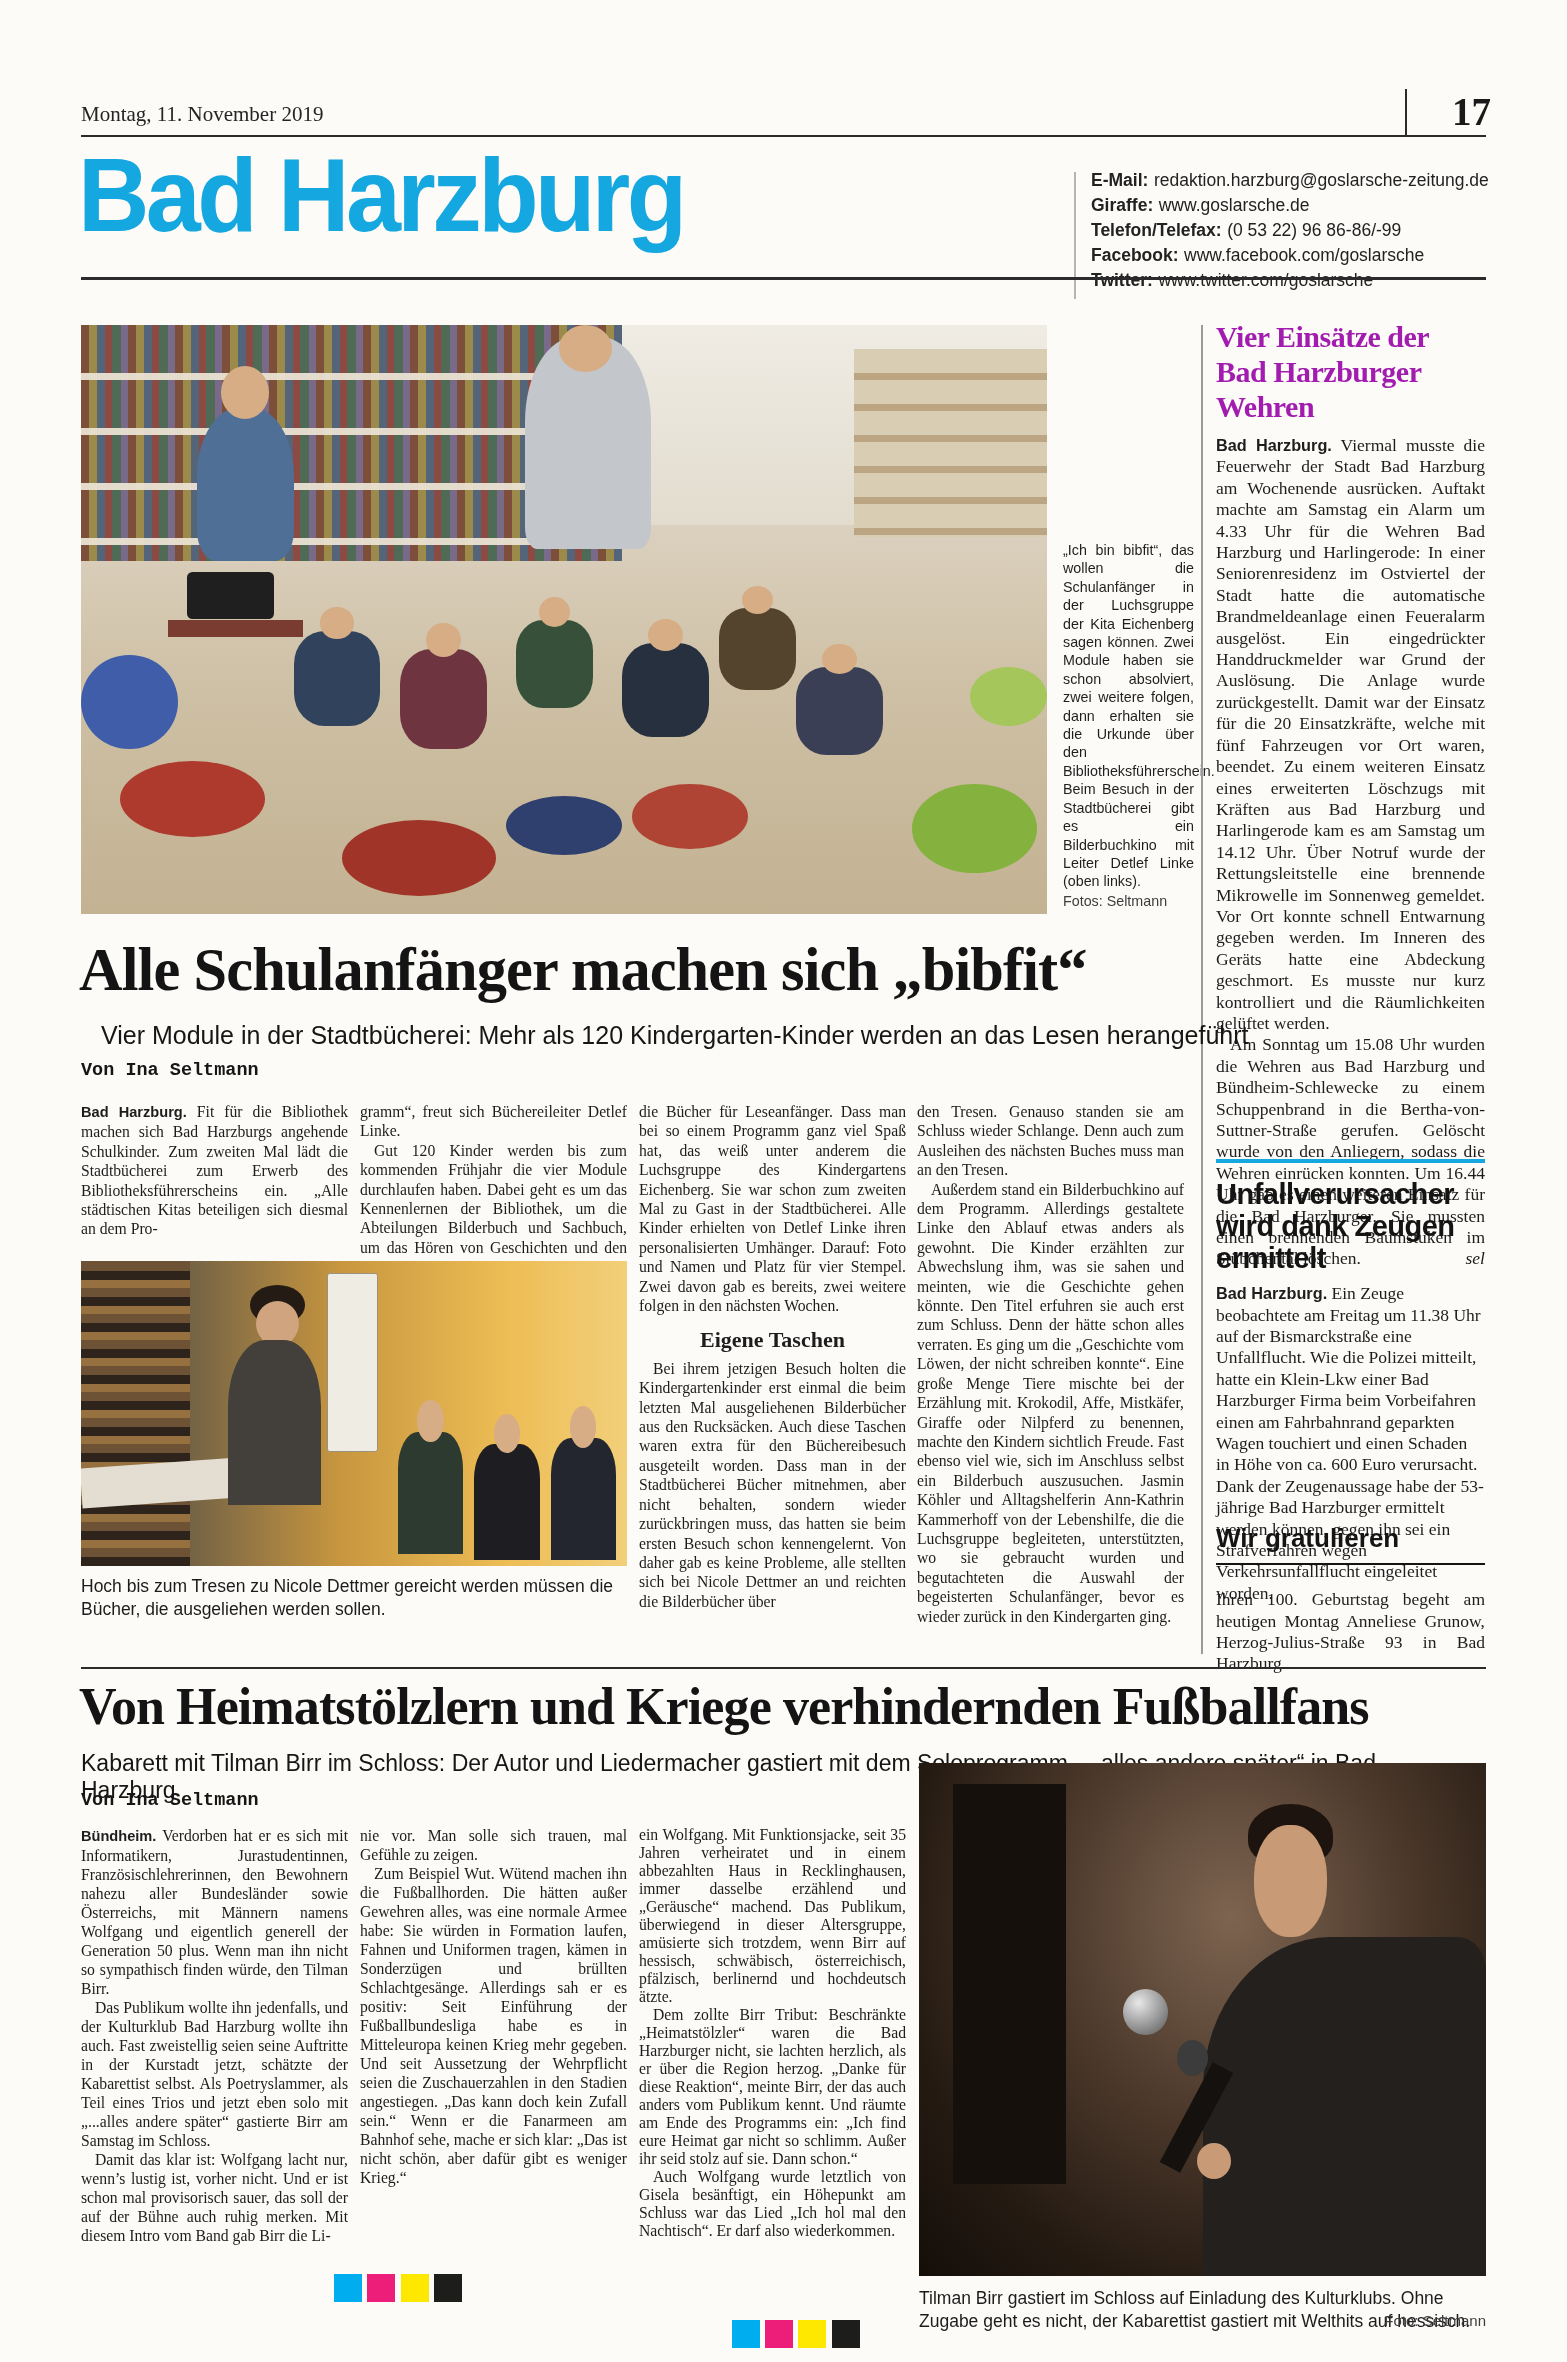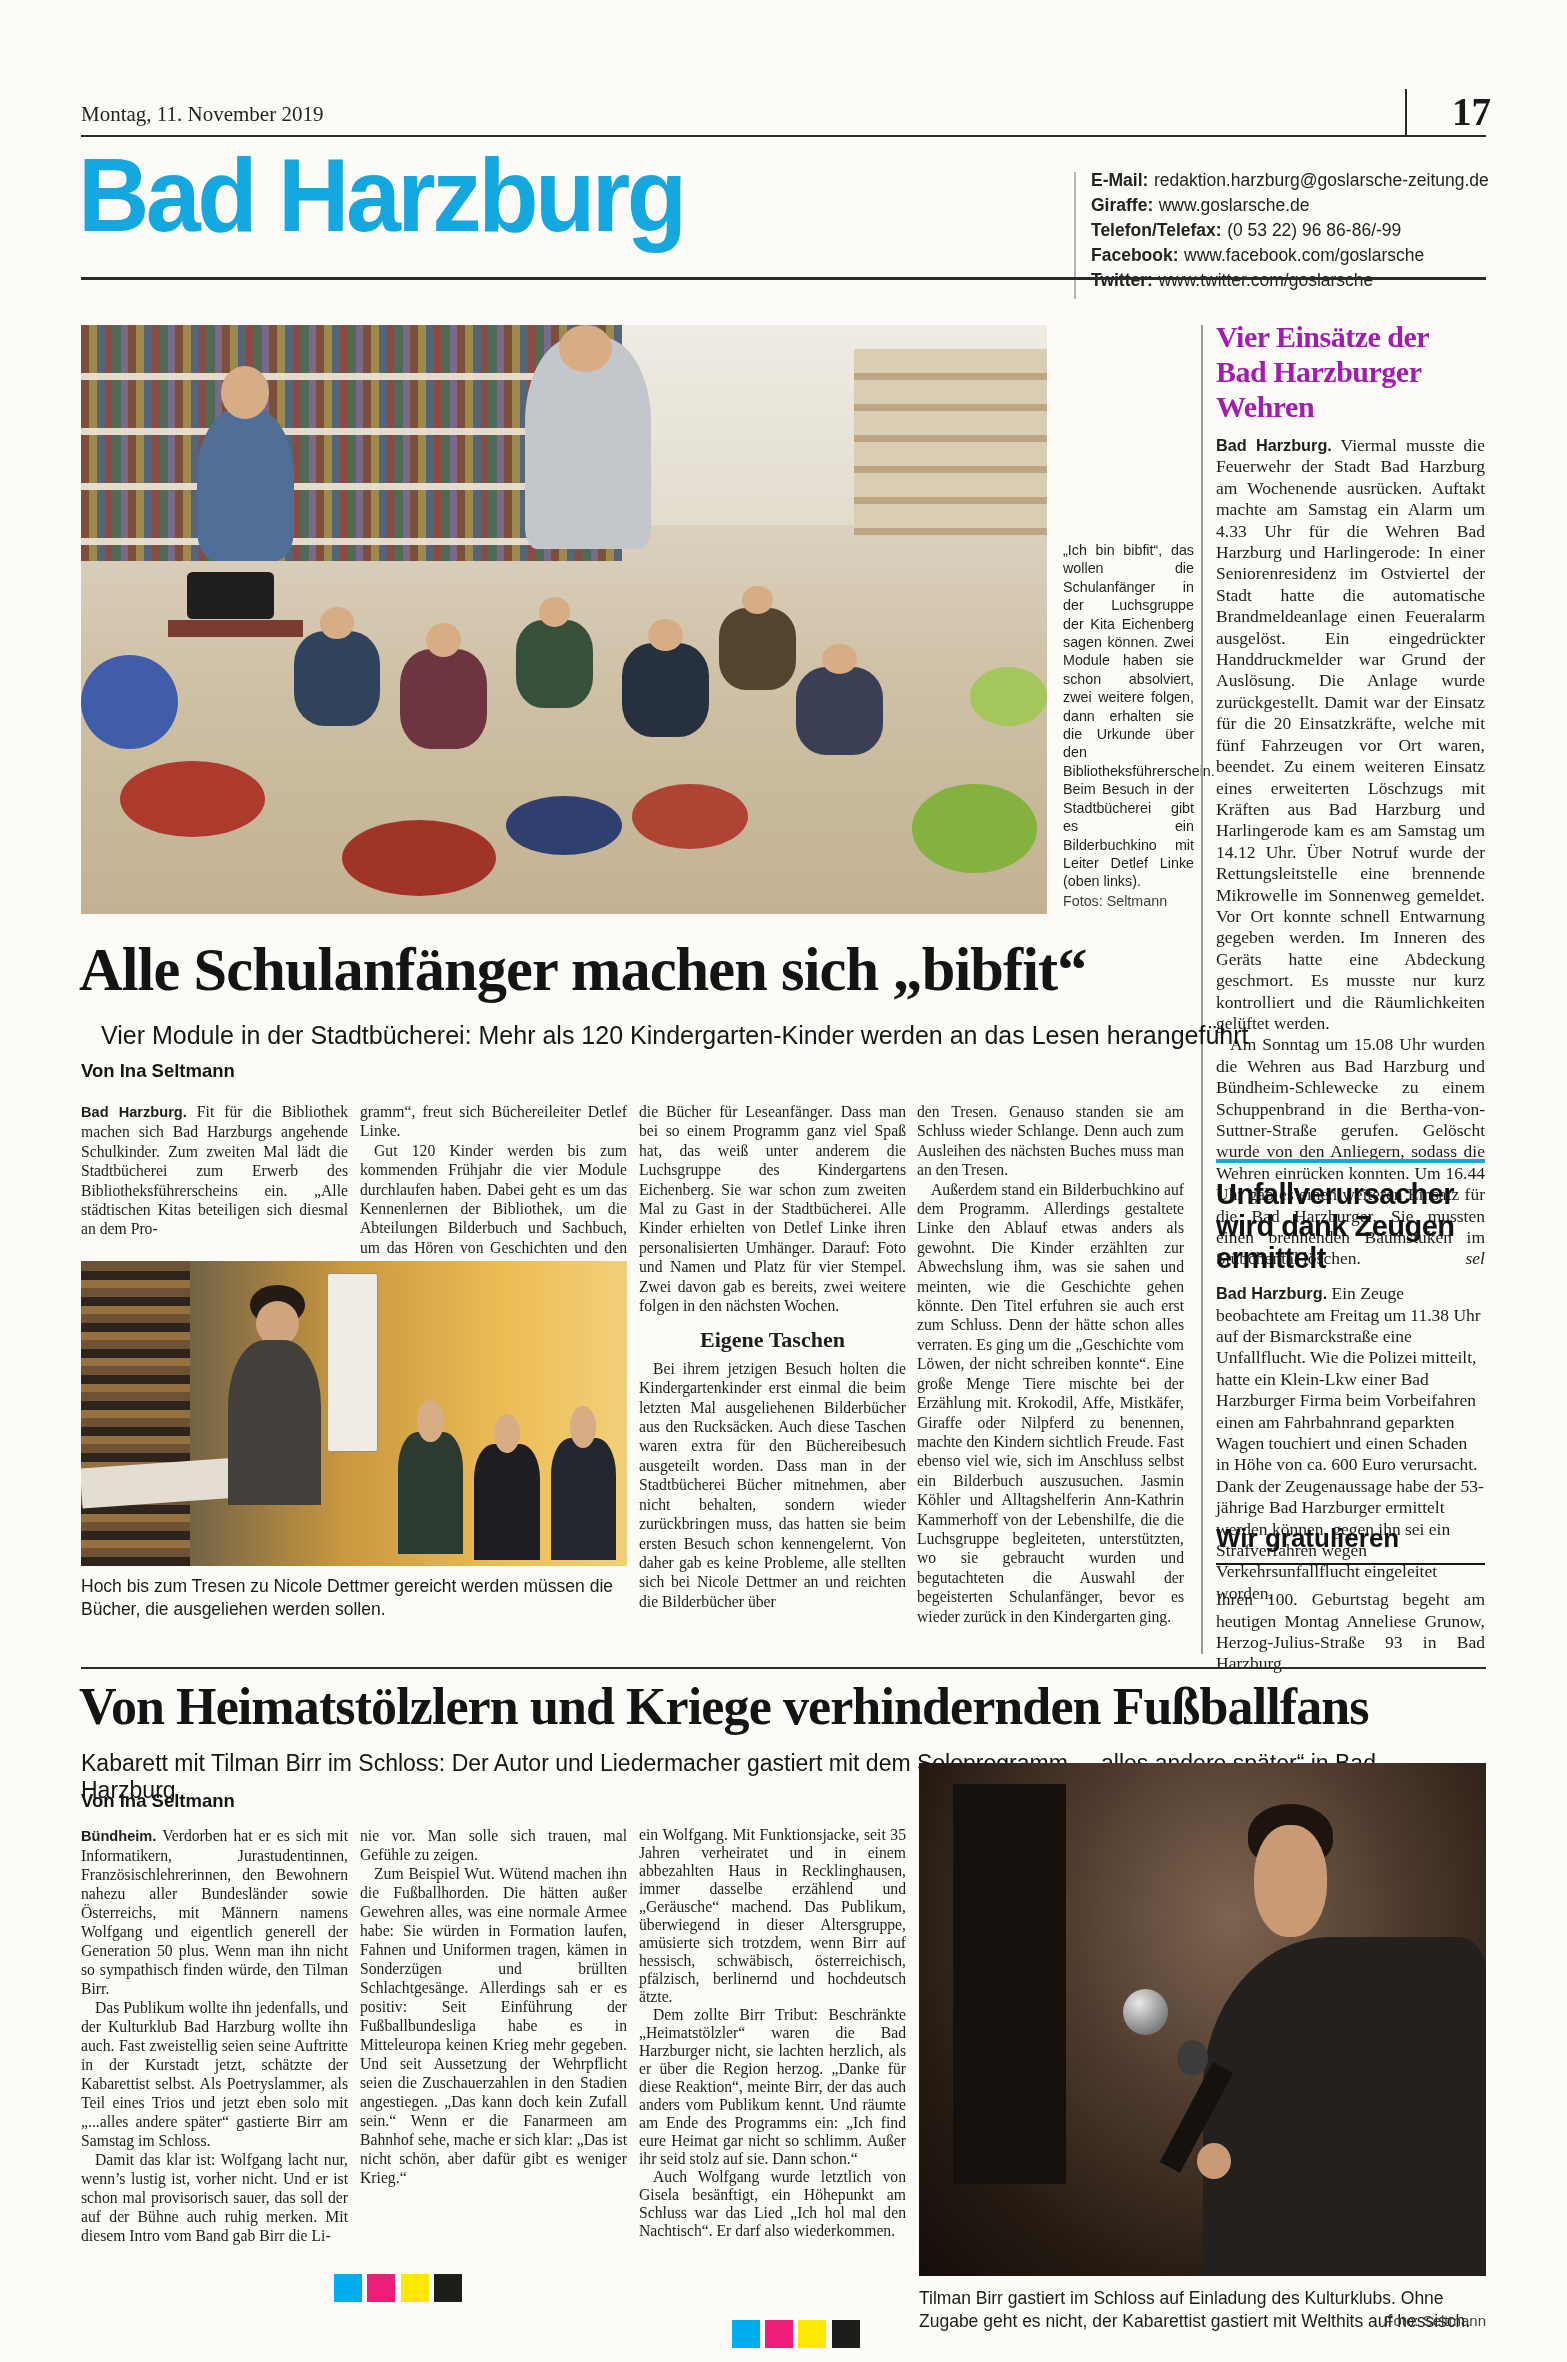--- a/index.html
+++ b/index.html
@@ -18,21 +18,21 @@
   .contact-row{font-size:17.5px;line-height:25px;color:#222;}
   .contact-row b{font-weight:bold;margin-right:5.5px;}
 
   
   .h1-main{font-family:"Liberation Serif",serif;font-weight:bold;font-size:61px;line-height:1.05;
         letter-spacing:-0.9px;color:#141414;margin:0;transform:scaleX(.99);transform-origin:left top;white-space:nowrap;}
   .h1-bottom{font-family:"Liberation Serif",serif;font-weight:bold;font-size:52px;line-height:1.05;
         letter-spacing:-0.9px;color:#141414;margin:0;white-space:nowrap;}
   .subhead{font-family:"Liberation Sans",sans-serif;font-size:25px;color:#161616;margin-left:20px;}
   .subhead-b{font-family:"Liberation Sans",sans-serif;font-size:23px;color:#161616;}
-  .byline{font-family:Liberation Sans, sans-serif;font-weight:bold;font-size:18.5px;color:#161616;}
+  .byline{font-family:Liberation Mono, monospace;font-weight:bold;font-size:18.5px;color:#161616;}
 
   
   .serif-body{font-family:"Liberation Serif",serif;font-size:15.7px;line-height:19.4px;text-align:justify;
         color:#1d1d1d;hyphens:auto;-webkit-hyphens:auto;}
   .serif-body p{margin:0;}
   .serif-body p + p{text-indent:14px;}
   .serif-side{font-family:"Liberation Serif",serif;font-size:17.5px;line-height:21.4px;text-align:justify;
         color:#1d1d1d;hyphens:auto;}
   .serif-side p{margin:0;}
   .serif-side p + p{text-indent:14px;}

